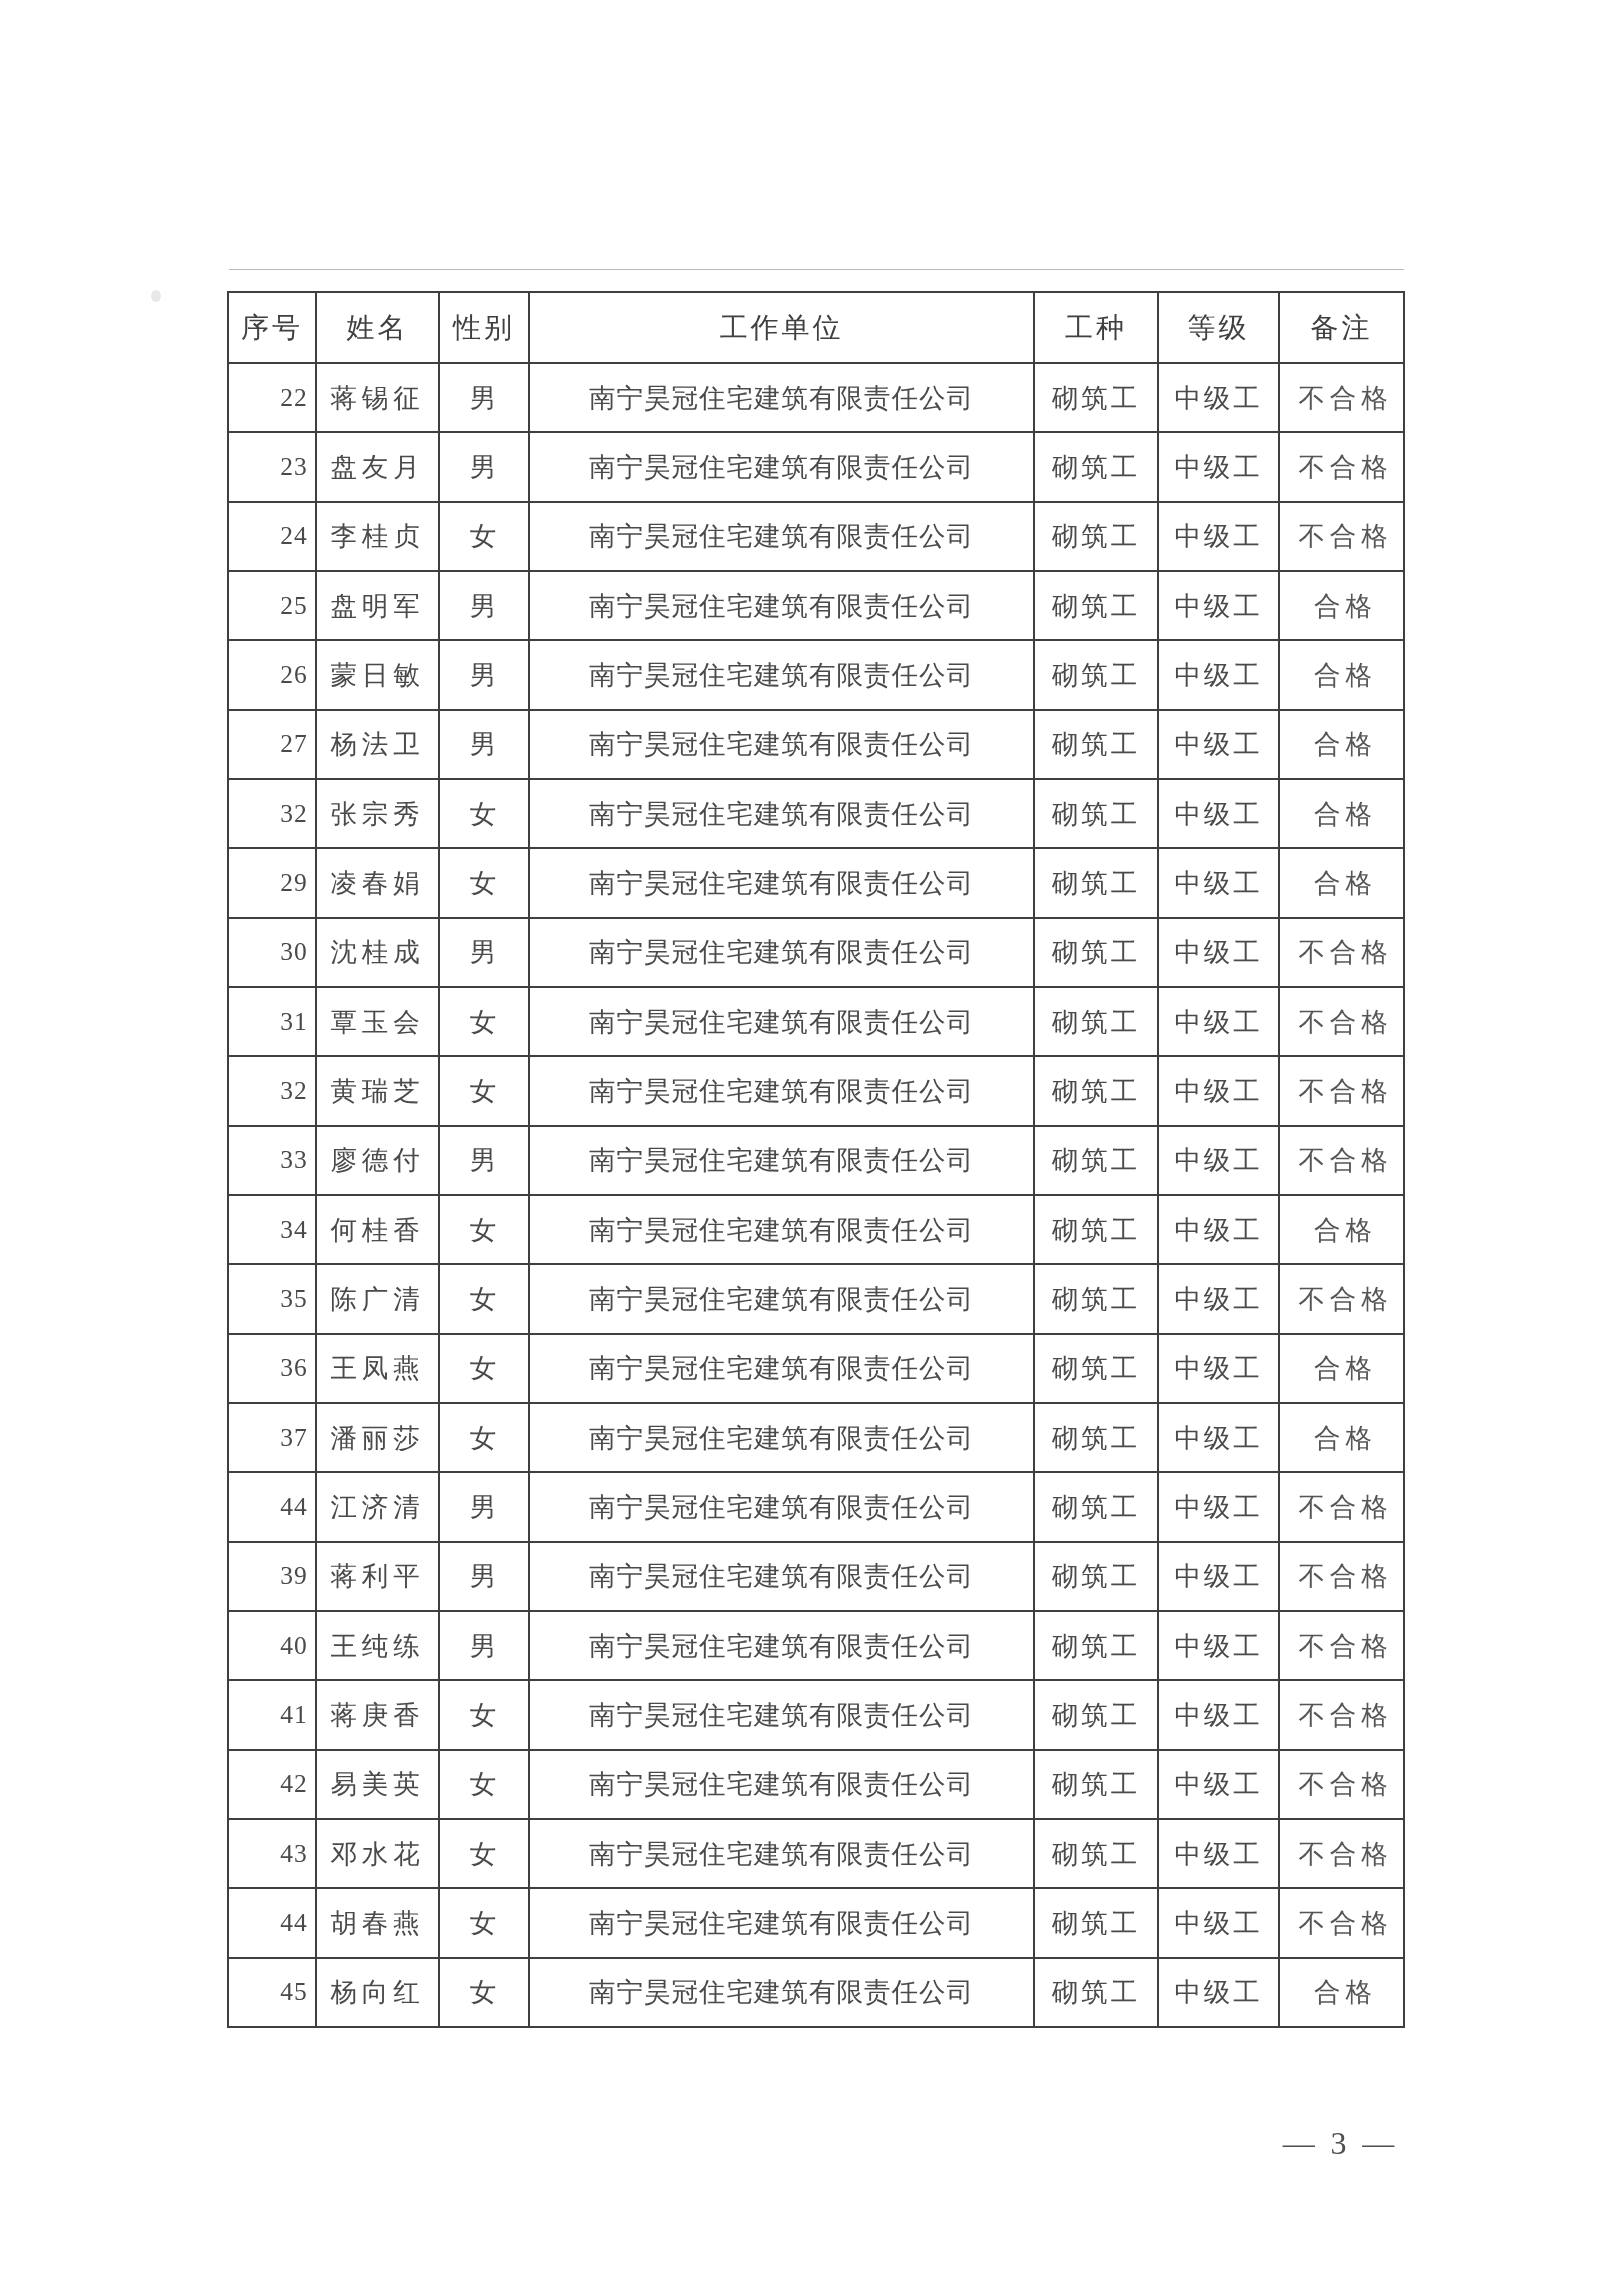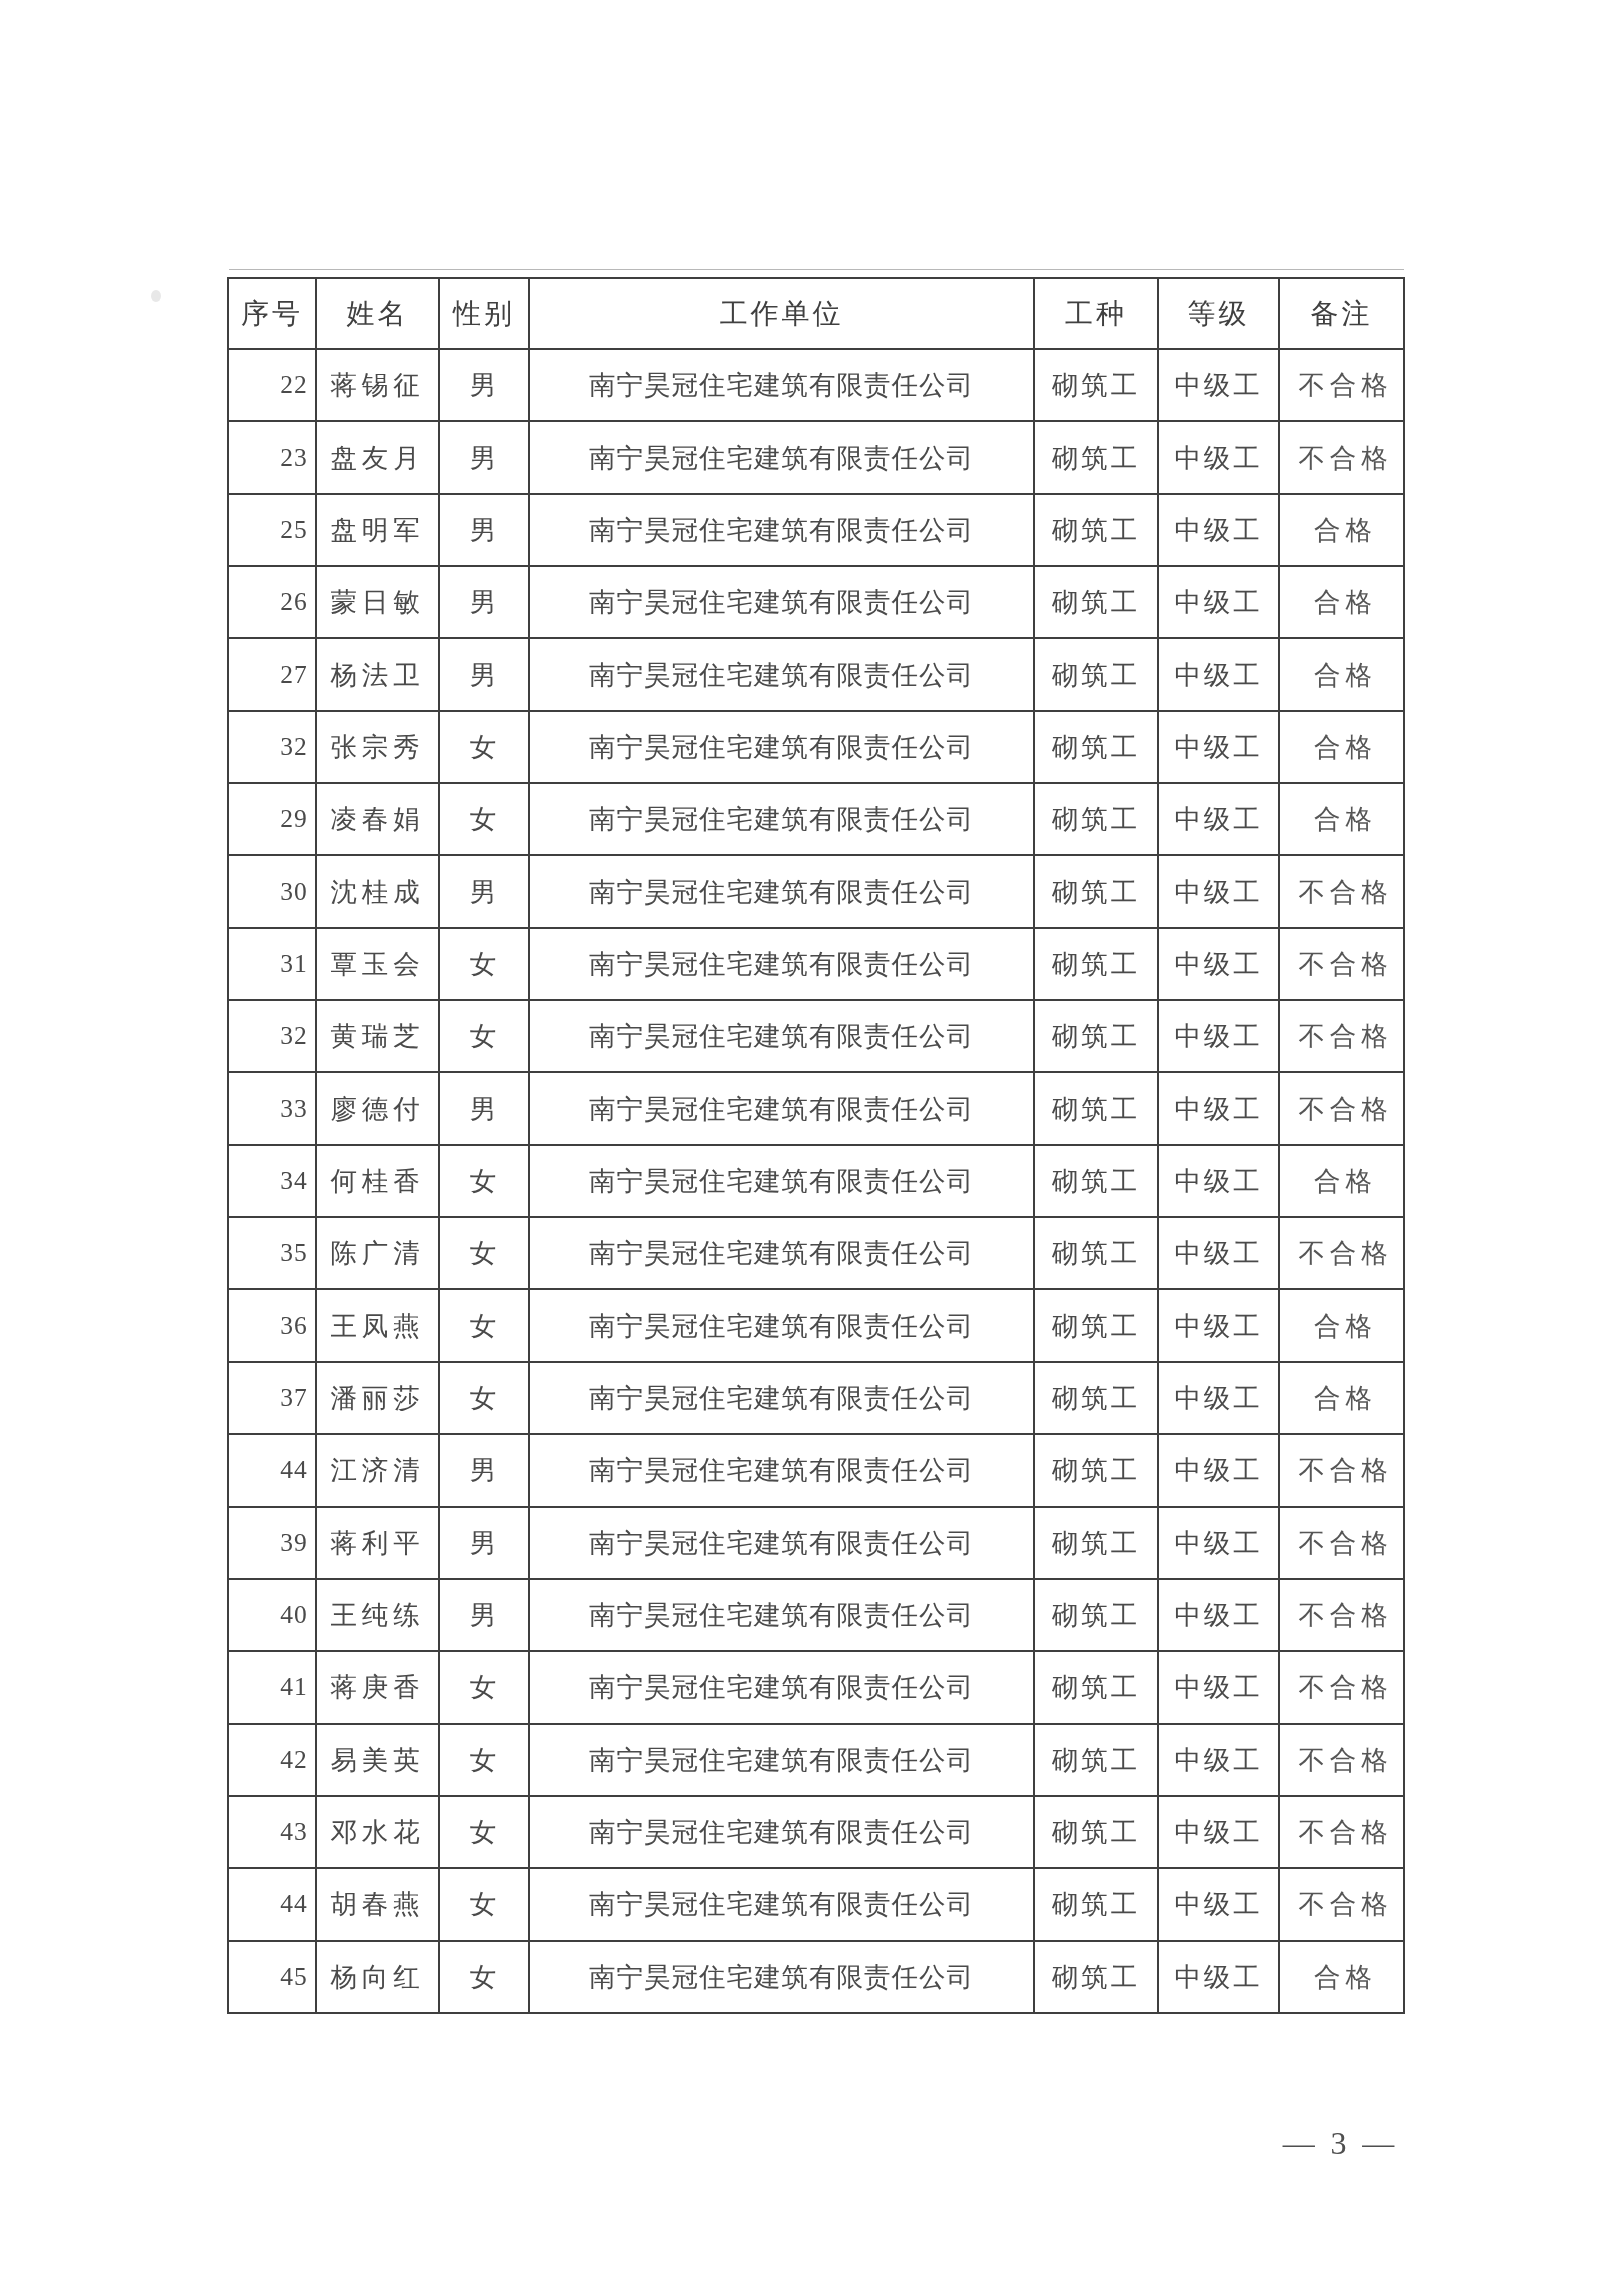--- a/index.html
+++ b/index.html
@@ -18,21 +18,21 @@
     position: absolute;
     left: 229px;
     top: 269px;
     width: 1175px;
     height: 1px;
     background: #b8b8b8;
   }
   table.roster {
     position: absolute;
     left: 227px;
-    top: 277px;
+    top: 291px;
     width: 1177px;
     height: 1737px;
     border-collapse: collapse;
     table-layout: fixed;
   }
   .roster th, .roster td {
     border: 2px solid var(--border, #3f3f3f);
     text-align: center;
     vertical-align: middle;
     font-weight: normal;
@@ -132,20 +132,29 @@
   <tr>
     <td class="cell-no">23</td>
     <td class="cell-name">盘友月</td>
     <td class="cell-gender">男</td>
     <td class="cell-unit">南宁昊冠住宅建筑有限责任公司</td>
     <td class="cell-trade">砌筑工</td>
     <td class="cell-level">中级工</td>
     <td class="cell-remark">不合格</td>
   </tr>
 
+  <tr>
+    <td class="cell-no">24</td>
+    <td class="cell-name">李桂贞</td>
+    <td class="cell-gender">女</td>
+    <td class="cell-unit">南宁昊冠住宅建筑有限责任公司</td>
+    <td class="cell-trade">砌筑工</td>
+    <td class="cell-level">中级工</td>
+    <td class="cell-remark">不合格</td>
+  </tr>
 
   <tr>
     <td class="cell-no">25</td>
     <td class="cell-name">盘明军</td>
     <td class="cell-gender">男</td>
     <td class="cell-unit">南宁昊冠住宅建筑有限责任公司</td>
     <td class="cell-trade">砌筑工</td>
     <td class="cell-level">中级工</td>
     <td class="cell-remark">合格</td>
   </tr>

